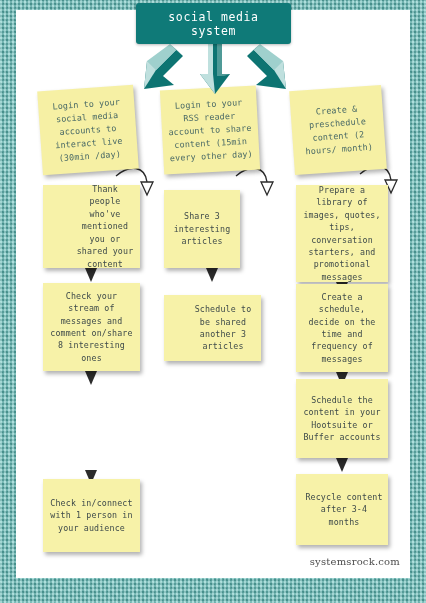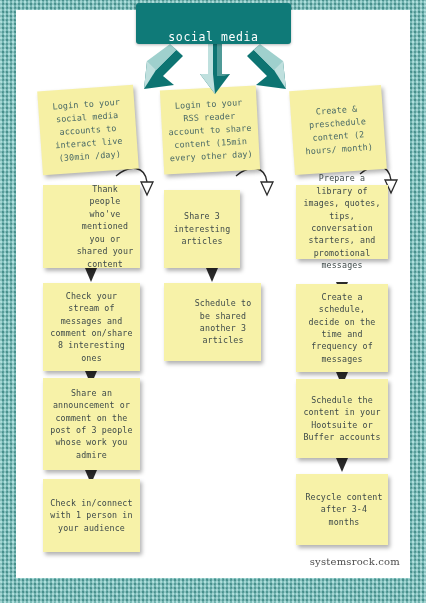--- a/index.html
+++ b/index.html
@@ -22,21 +22,21 @@
   }
   .page{
     position:absolute;left:16px;top:10px;width:394px;height:568px;
     background:#ffffff;
   }
   
   .title-box{
     position:absolute;left:136px;top:3px;width:155px;height:41px;
     background:#0f7a78;color:#ffffff;
     border-radius:3px;
-    display:flex;align-items:flex-end;justify-content:center;text-align:center;
+    display:flex;align-items:center;justify-content:center;text-align:center;
     font-family:"DejaVu Sans Mono", monospace;
     font-size:11.5px;line-height:14px;letter-spacing:.6px;
     box-shadow:0 1px 3px rgba(0,0,0,.28);
     z-index:40;
   }
   
   .bigarrow{position:absolute;z-index:30;}
   
   .note{
     position:absolute;
@@ -71,20 +71,21 @@
 <body>
 
 <div id="canvas">
 
   <div class="burlap"></div>
   <div class="page"></div>
 
   <div class="title-box">
     <div>
       <div>social media</div>
+      <div>system</div>
     </div>
   </div>
 
   <svg class="bigarrow" style="left:130px;top:44px;" width="60" height="48" viewBox="0 0 60 48">
     <polygon points="38,2 52,14 32,34 42,42 16,44 18,20 27,28 47,8" fill="none"></polygon>
     <polygon points="40,0 53,12 33,32 44,41 14,45 17,17 26,26 46,6" fill="#0d7472"></polygon>
     <polygon points="40,0 46,6 26,26 17,17" fill="#9fd0cd"></polygon>
     <polygon points="17,17 26,26 14,45" fill="#bfe0de"></polygon>
     <polygon points="40,0 53,12 46,6" fill="#4f9a97"></polygon>
   </svg>
@@ -118,23 +119,20 @@
     <polygon points="3,2 15,2 9,16" fill="#2b2b2b"></polygon>
   </svg>
 
   <div class="note" style="left:43px;top:283px;width:97px;height:88px;">
     <span>Check your stream of messages and comment on/share 8 interesting ones</span>
   </div>
   <svg class="conn" style="left:82px;top:369px;" width="18" height="18" viewBox="0 0 18 18">
     <polygon points="3,2 15,2 9,16" fill="#2b2b2b"></polygon>
   </svg>
 
-  <div class="note" style="left:43px;top:378px;width:97px;height:92px;">
-    <span>Share an announcement or comment on the post of 3 people whose work you admire</span>
-  </div>
   <svg class="conn" style="left:82px;top:468px;" width="18" height="18" viewBox="0 0 18 18">
     <polygon points="3,2 15,2 9,16" fill="#2b2b2b"></polygon>
   </svg>
 
   <div class="note" style="left:43px;top:479px;width:97px;height:73px;">
     <span>Check in/connect with 1 person in your audience</span>
   </div>
 
   <div class="note head" style="left:162px;top:88px;width:96px;height:84px;transform:rotate(-3deg);">
     <span>Login to your RSS reader account to share content (15min every other day)</span>
@@ -145,34 +143,34 @@
     <polygon points="29,20 41,20 35,33" fill="none" stroke="#2b2b2b" stroke-width="1.3"></polygon>
   </svg>
 
   <div class="note" style="left:164px;top:190px;width:76px;height:78px;">
     <span>Share 3 interesting articles</span>
   </div>
   <svg class="conn" style="left:203px;top:266px;" width="18" height="18" viewBox="0 0 18 18">
     <polygon points="3,2 15,2 9,16" fill="#2b2b2b"></polygon>
   </svg>
 
-  <div class="note" style="left:164px;top:283px;width:97px;height:78px;padding-left:26px;">
+  <div class="note" style="left:164px;top:295px;width:97px;height:66px;padding-left:26px;">
     <span>Schedule to be shared another 3 articles</span>
   </div>
 
   <div class="note head" style="left:292px;top:88px;width:92px;height:84px;transform:rotate(-4deg);">
     <span>Create &amp; preschedule content (2 hours/ month)</span>
   </div>
 
   <svg class="curve" style="left:356px;top:160px;" width="46" height="40" viewBox="0 0 46 40">
     <path d="M4,14 C18,2 33,4 35,20" stroke="#2b2b2b" stroke-width="1.4" fill="none"></path>
     <polygon points="29,20 41,20 35,33" fill="none" stroke="#2b2b2b" stroke-width="1.3"></polygon>
   </svg>
 
-  <div class="note" style="left:296px;top:185px;width:92px;height:74px;">
+  <div class="note" style="left:296px;top:185px;width:92px;height:97px;">
     <span>Prepare a library of images, quotes, tips, conversation starters, and promotional messages</span>
   </div>
   <svg class="conn" style="left:333px;top:280px;" width="18" height="18" viewBox="0 0 18 18">
     <polygon points="3,2 15,2 9,16" fill="#2b2b2b"></polygon>
   </svg>
 
   <div class="note" style="left:296px;top:284px;width:92px;height:88px;">
     <span>Create a schedule, decide on the time and frequency of messages</span>
   </div>
   <svg class="conn" style="left:333px;top:370px;" width="18" height="18" viewBox="0 0 18 18">

